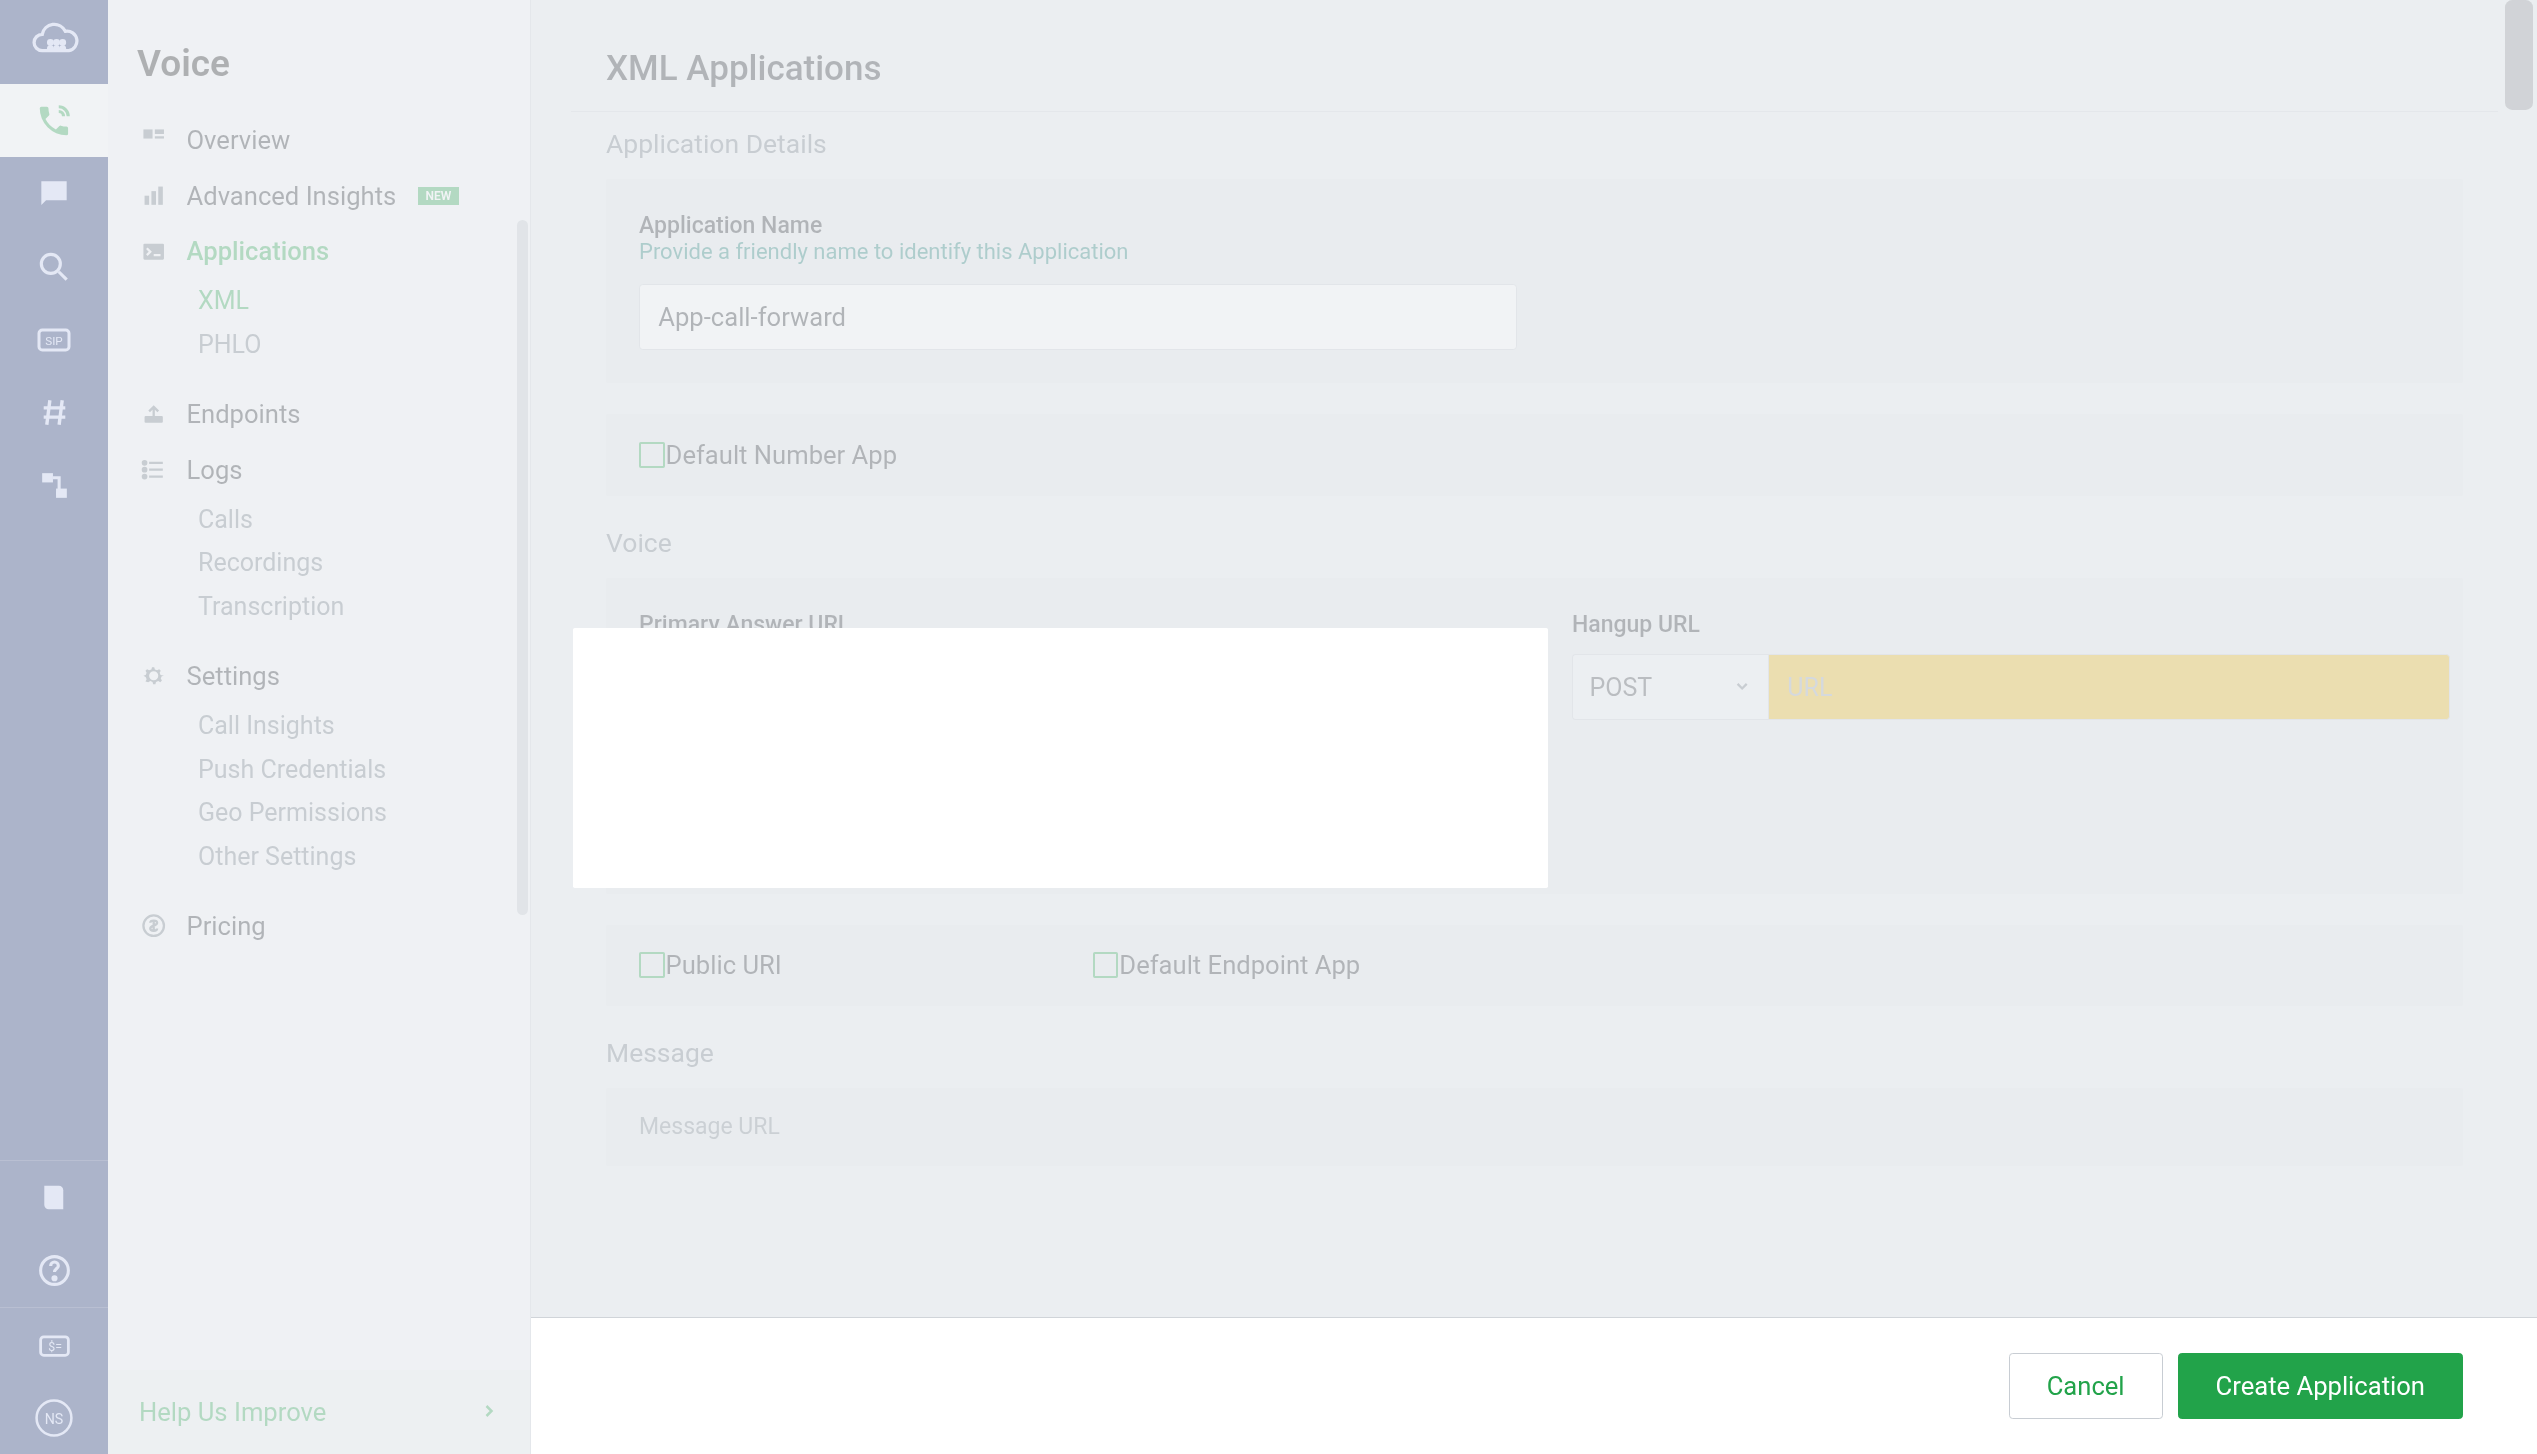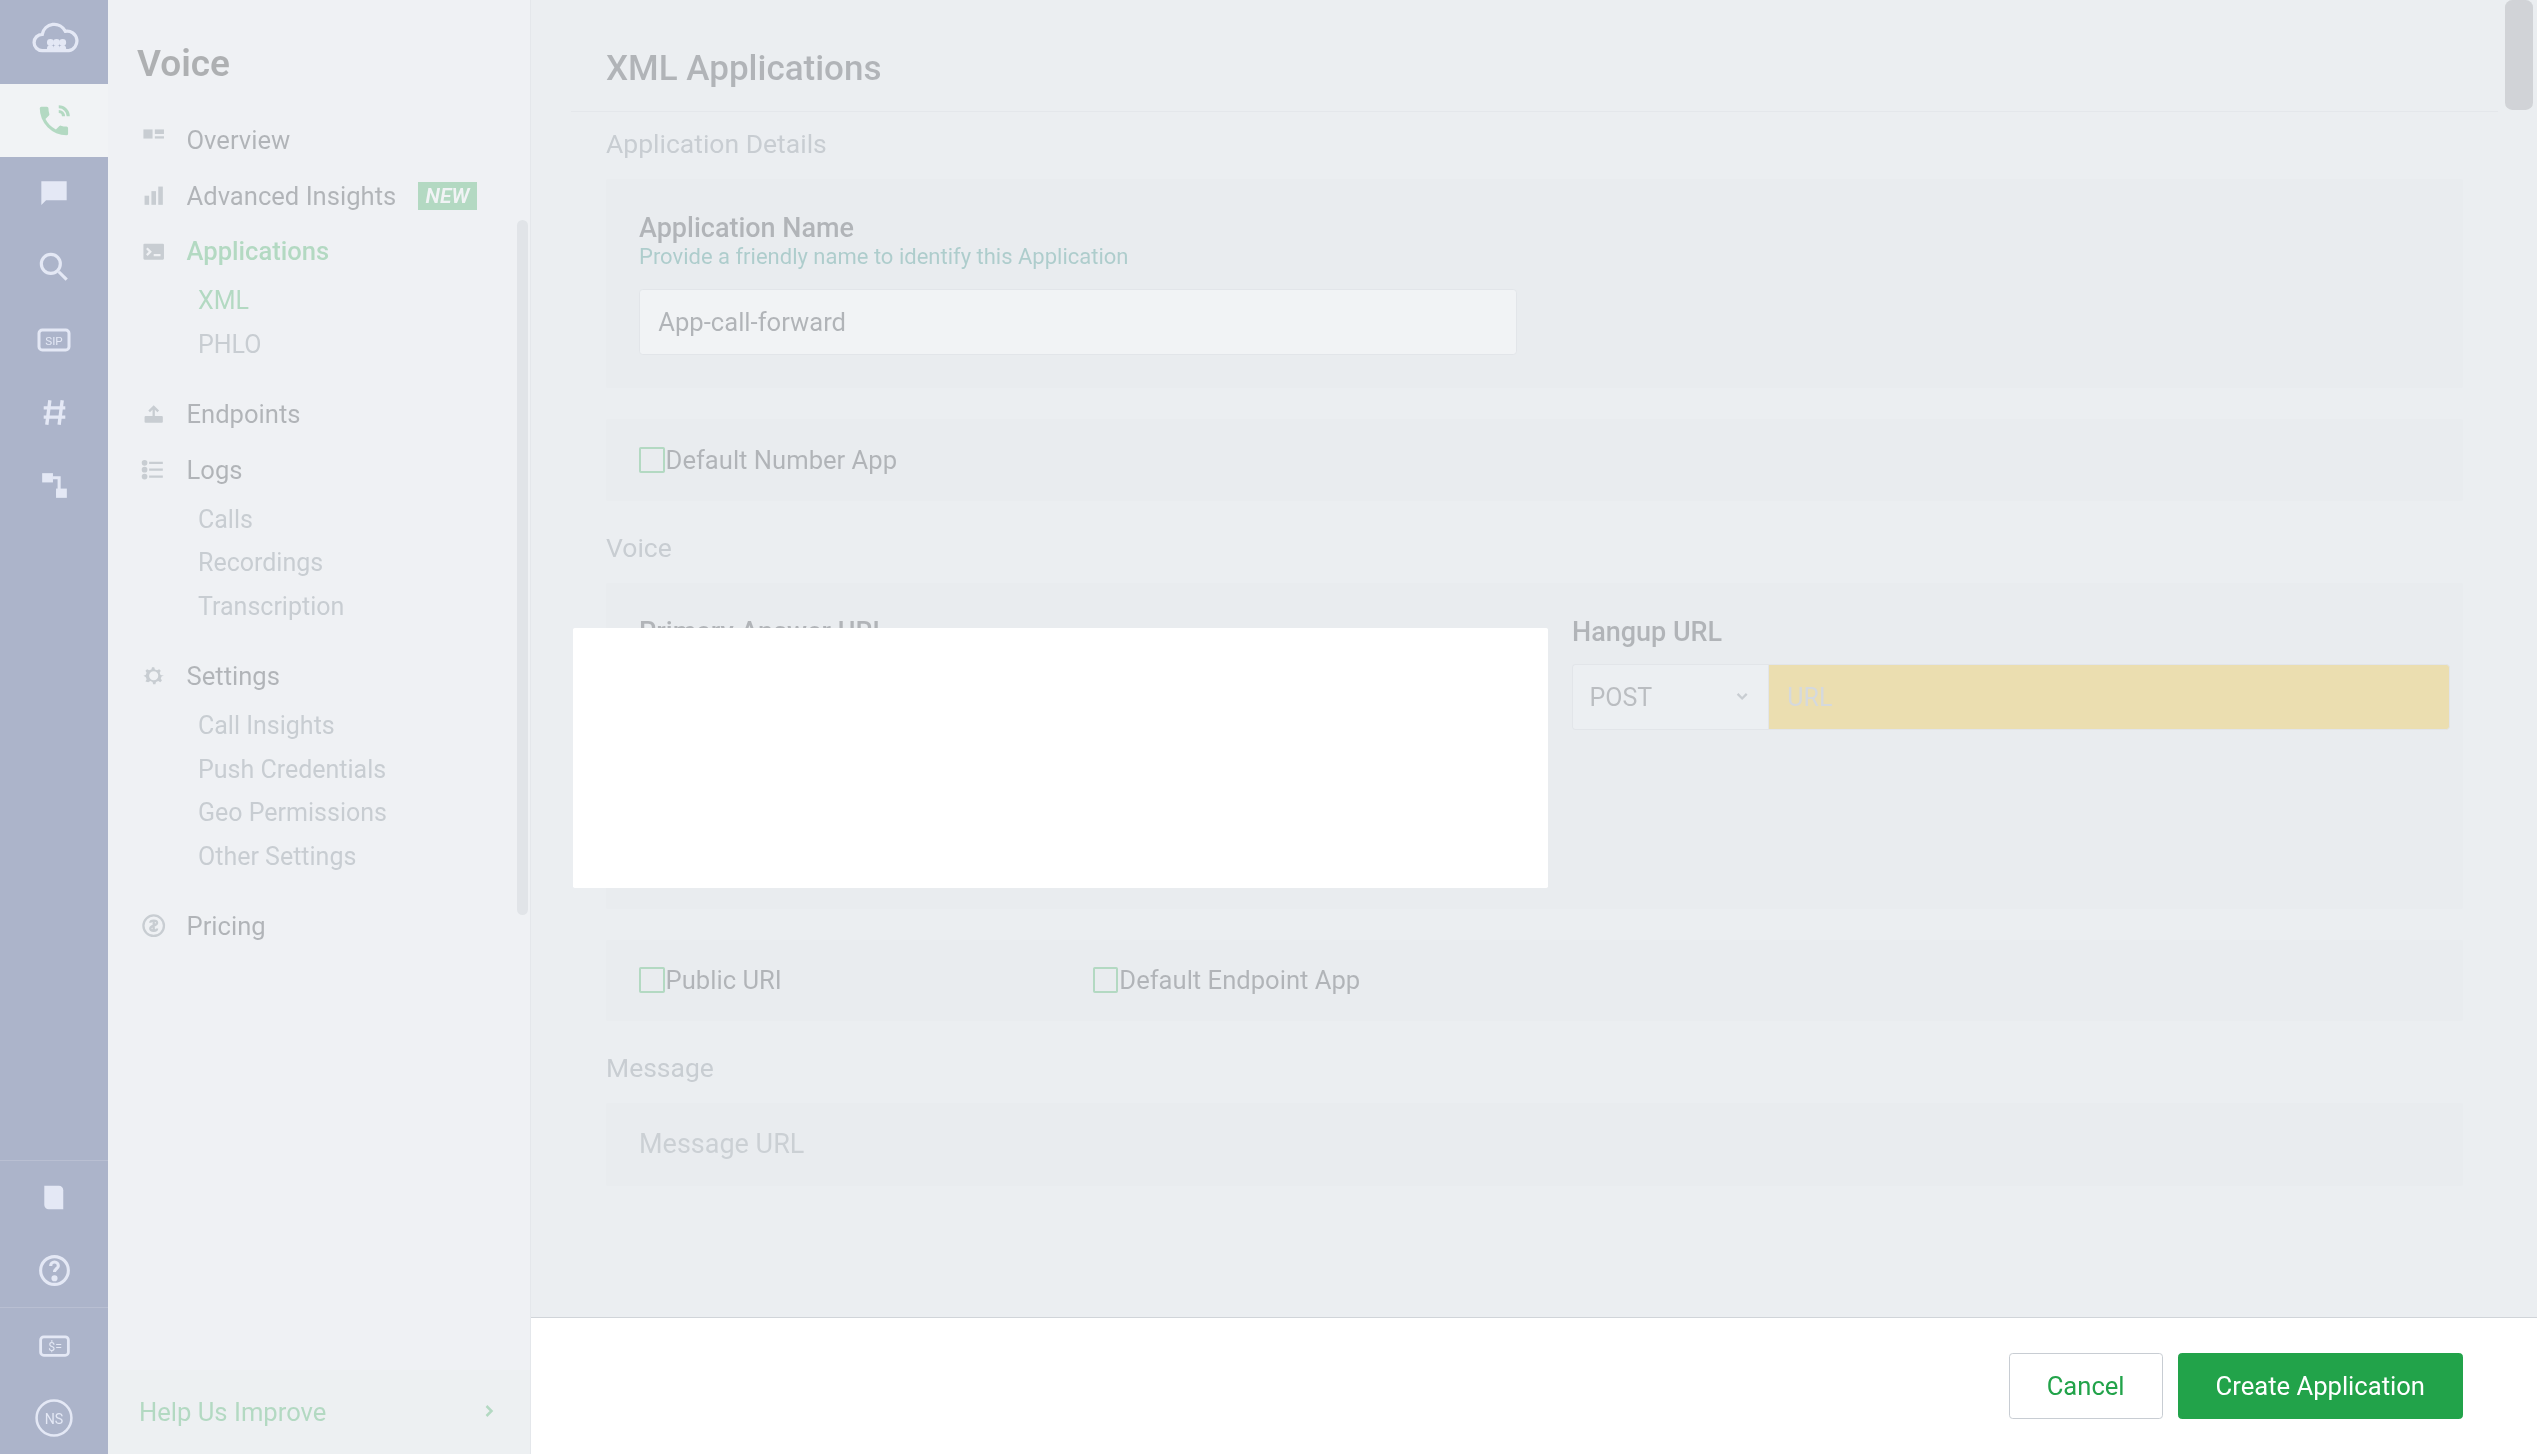--- a/index.html
+++ b/index.html
@@ -30,21 +30,21 @@
   }
   .side-title { padding:42px 29px 27.4px; font-size:37px; font-weight:600; color:#111; }
   .side-scroll { flex:1; overflow:auto; }
   .nav-item { display:flex; align-items:center; gap:16.5px; padding:12.8px 29px; cursor:pointer; }
   .nav-item .ni-icon { width:33px; display:flex; justify-content:center; color:#6b7680; }
   .nav-item .ni-label { font-size:25.6px; color:#1a1f25; }
   .nav-item.selected .ni-label { color:#22a34a; font-weight:500; }
   .nav-sub { padding:7.3px 29px 7.3px 90px; font-size:25px; color:#6b7680; cursor:pointer; }
   .nav-sub.selected { color:#22a34a; }
   .nav-group-gap { height:20px; }
-  .badge-new { background:#22a34a; color:#fff; font-size:21px; font-weight:600; padding:1.8px 7.3px; border-radius:0; margin-left:5.5px;font-style:italic; }
+  .badge-new { background:#22a34a; color:#fff; font-size:12px; font-weight:600; padding:1.8px 7.3px; border-radius:0; margin-left:5.5px; }
   .help-tile {
     margin-top:auto; height:84px; display:flex; align-items:center; justify-content:space-between;
     padding:0 31px; background:#f1f2f4; color:#22a34a; font-size:25.6px; cursor:pointer;
   }
   .help-tile .chev { color:#22a34a; font-size:27.4px; }
   .side-scrollbar {
     position:absolute; right:1.8px; top:220px; width:11px; height:695px; background:#c4c9cf; border-radius:5.5px;
   }
 
   
@@ -58,21 +58,21 @@
   .main-header { padding:48px 75px 22px; }
   .page-title { font-size:35px; color:#1a1f25; font-weight:500; }
   .divider { height:0.9px; background:#d0d4d9; margin:0 40px; }
   .breadcrumb { display:flex; align-items:center; gap:11px; padding:29px 75px 18.3px; color:#6b7680; font-size:25.6px; }
   .breadcrumb .chev-left { color:#6b7680; }
 
   .content { padding:0 75px 37px; }
   .section-label { font-size:26.5px; color:#6b7680; margin:16.5px 0 20px; }
 
   .card { background:#e2e5e9; border-radius:1.8px; padding:33px 33px; margin-bottom:31px; }
-  .field-label { font-size:27px; color:#1a1f25; font-weight:500; }
+  .field-label { font-size:23px; color:#1a1f25; font-weight:500; }
   .field-help { font-size:22px; color:#0f766e; margin-top:0; }
   .text-input {
     width:878px; height:66px; margin-top:20px; background:#fff; border:0.9px solid #c8cdd3; border-radius:3.7px;
     padding:0 18.3px; font-size:25.6px; color:#1a1f25;
   }
   .text-input::placeholder { color:#9aa1a9; }
 
   .check-row { display:flex; align-items:center; gap:1px; }
   .check-box { width:25.6px; height:25.6px; border:2.7px solid #22a34a; border-radius:1.8px; background:transparent; }
   .check-label { font-size:25.6px; color:#1a1f25; }

